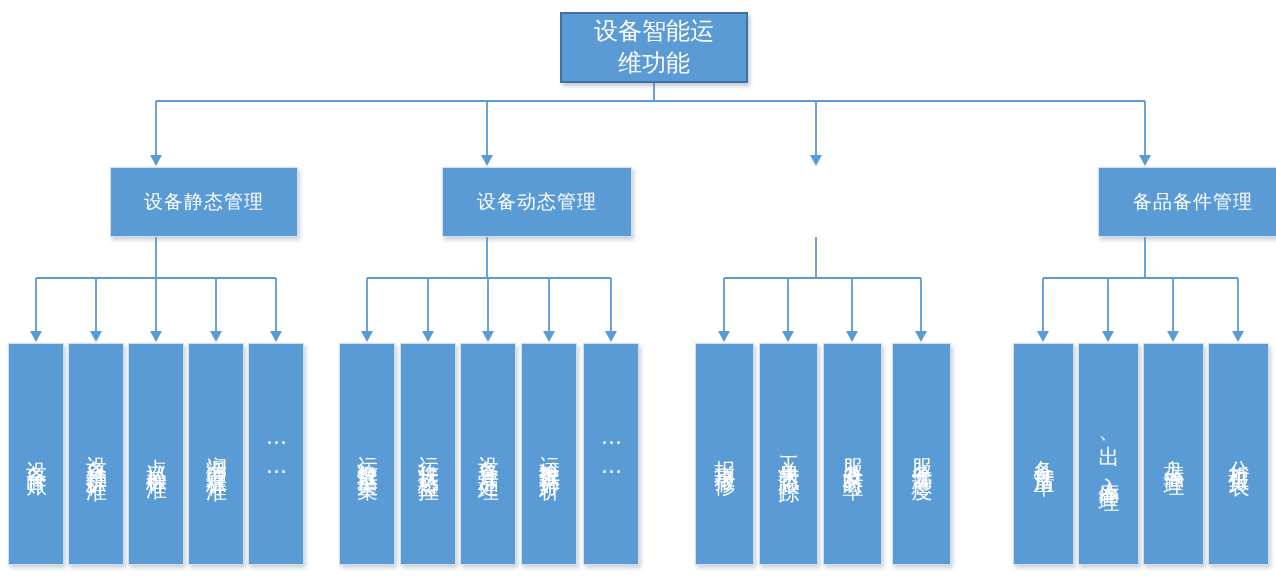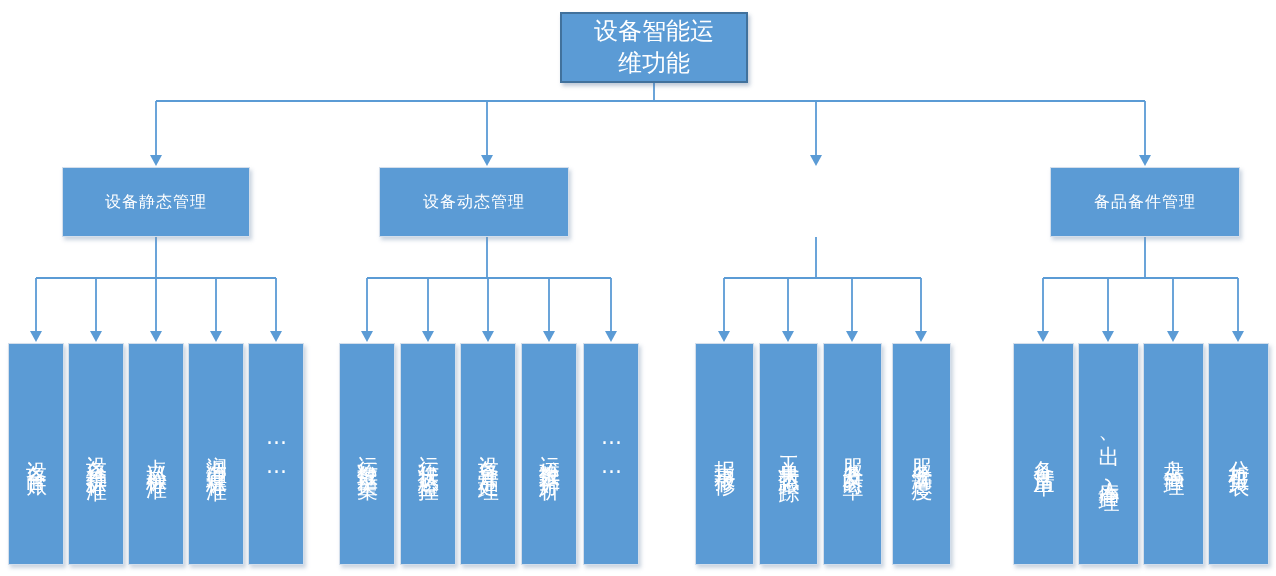--- a/index.html
+++ b/index.html
@@ -43,23 +43,24 @@
   .root .wrap {
     display: inline-block;
     width: 5.2em;
     word-break: break-all;
   }
 
   .branch {
     top: 167px; height: 70px;
     border: 1px solid #d3deeb;
     box-shadow: 2px 3px 4px rgba(120, 145, 175, 0.40);
-    font-size: 16px;
+    font-size: 19px;
     letter-spacing: 1px;
     white-space: nowrap;
+    margin-left: 48px;
   }
 
   .leaf {
     top: 343px; height: 222px;
     border: 1px solid #d3deeb;
     box-shadow: 2px 3px 4px rgba(120, 145, 175, 0.40);
     font-size: 21px;
   }
   .leaf .vtext {
     writing-mode: vertical-lr;
@@ -111,21 +112,21 @@
     </g>
   </svg>
 
   <div class="node root">
     <span class="wrap">设备智能运维功能</span>
   </div>
 
   <div class="node branch" style="left:62px;width:188px">
     <span>设备静态管理</span>
   </div>
-  <div class="node branch" style="left:379px;width:190px">
+  <div class="node branch" style="left:394px;width:190px">
     <span>设备动态管理</span>
   </div>
   <div class="node branch" style="left:1050px;width:190px">
     <span>备品备件管理</span>
   </div>
 
   <div class="node leaf" style="left:8px;width:56px">
     <span class="vtext">设备台账</span>
   </div>
   <div class="node leaf" style="left:68px;width:56px">

